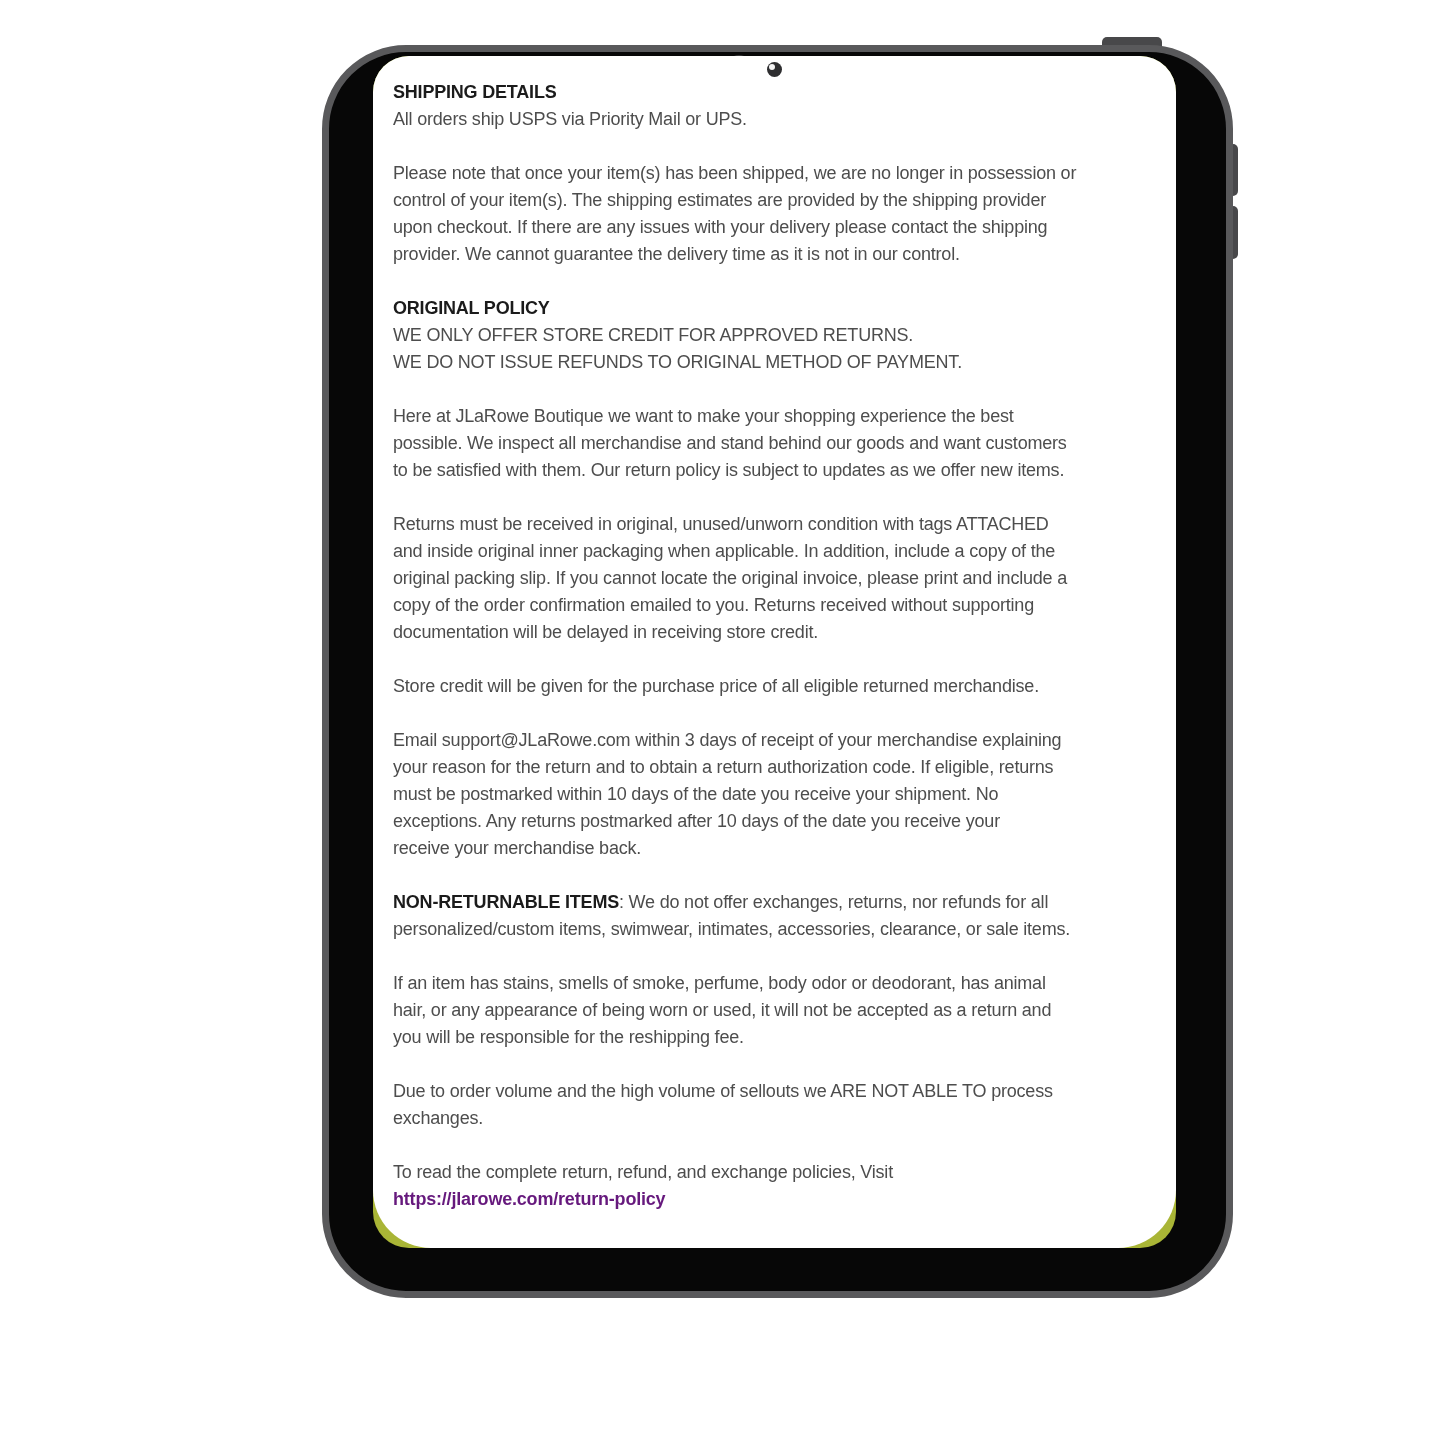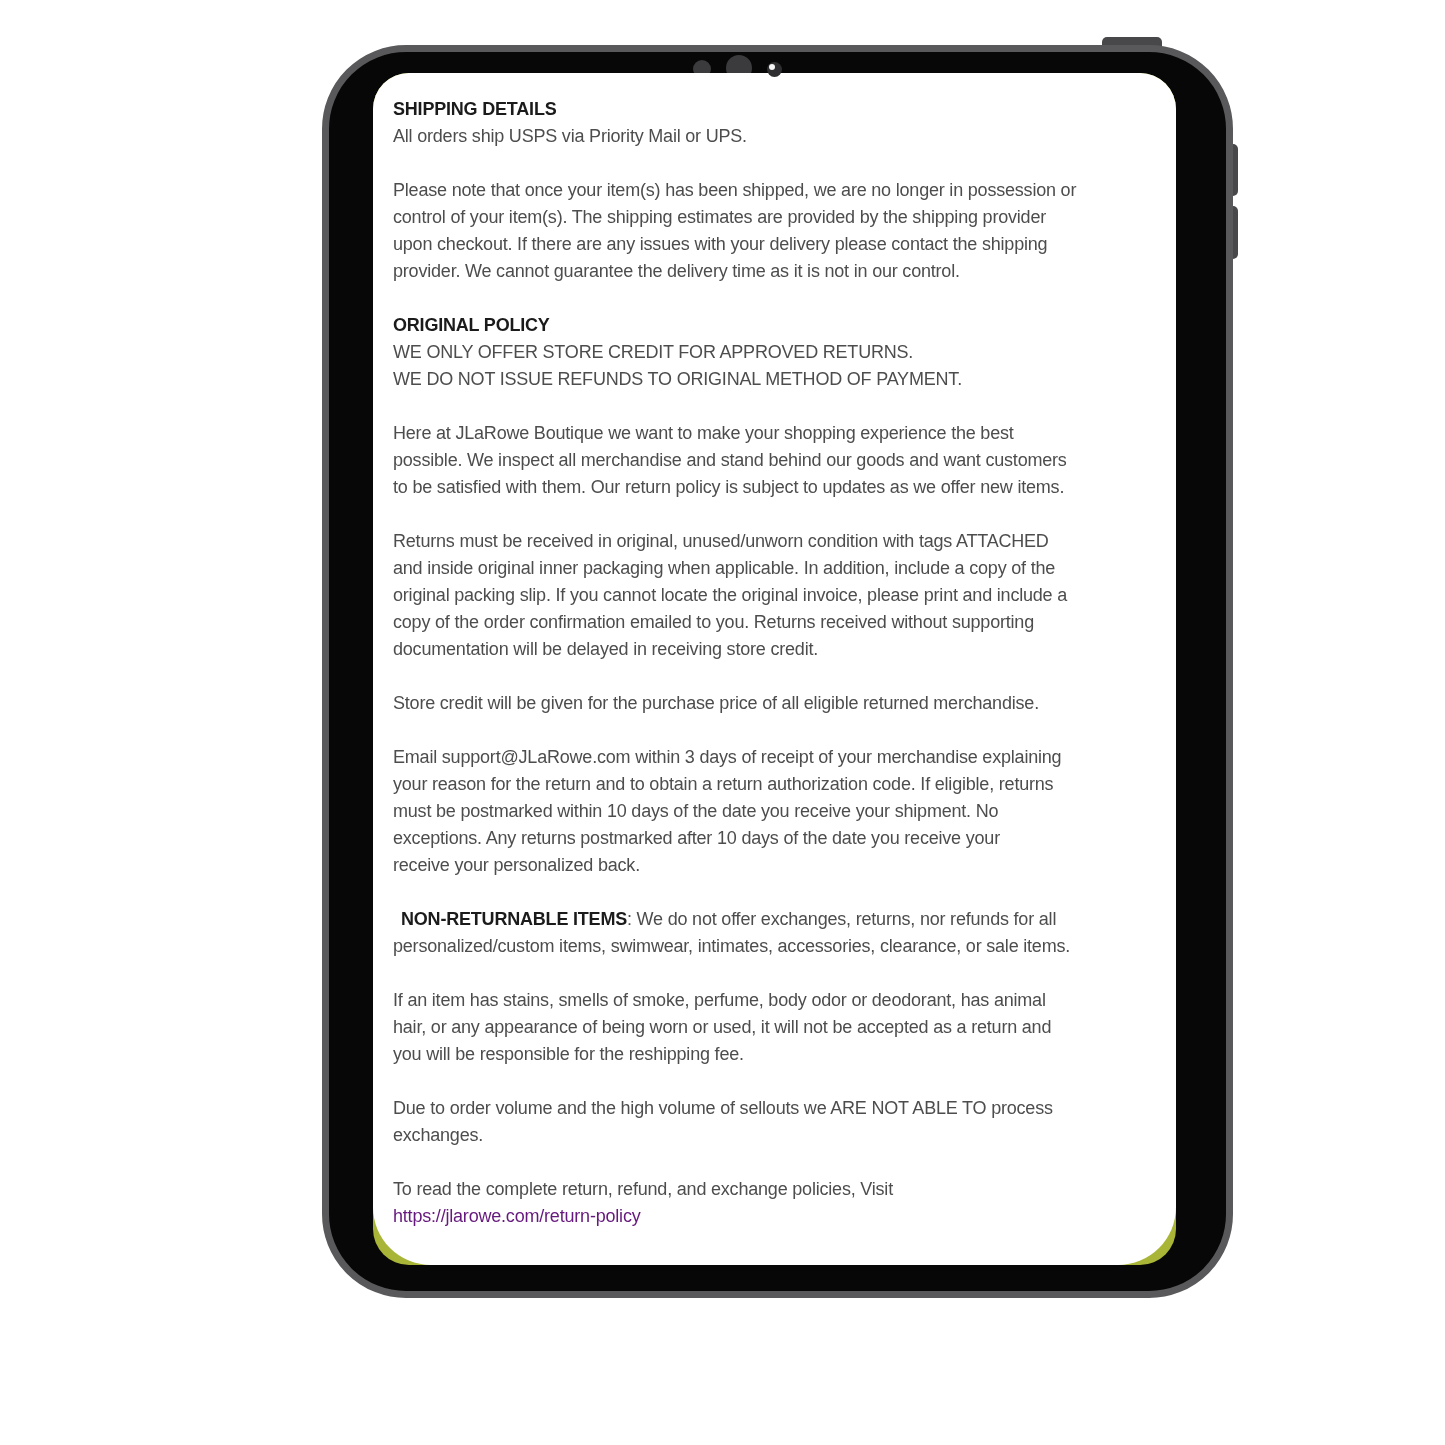--- a/index.html
+++ b/index.html
@@ -15,33 +15,33 @@
           box-sizing:border-box;border:7px solid #59595b;border-radius:84px;
           background:#070707;}
 
   
   .cam{position:absolute;border-radius:50%;background:#3b3b3d;}
   .cam-1{left:364px;top:8px;width:18px;height:18px;}
   .cam-2{left:397px;top:3px;width:26px;height:26px;}
   .cam-3{left:438px;top:10px;width:15px;height:15px;background:#2e2e30;z-index:3;}
   .cam-3 .glint{position:absolute;left:2px;top:2px;width:6px;height:6px;border-radius:50%;background:#f5f5f5;}
 
-  .screen{position:absolute;left:44px;top:21px;width:803px;height:1192px;
+  .screen{position:absolute;left:44px;top:4px;width:803px;height:1192px;
           border-radius:36px;overflow:hidden;background:#a9b536;z-index:2;}
   .page{position:absolute;inset:0;background:#ffffff;border-radius:0 0 58px 58px;
         box-sizing:border-box;padding:23px 20px;
         font-family:"Liberation Sans",sans-serif;font-size:18px;line-height:27px;
         letter-spacing:-0.2px;color:#4d4d4d;}
 
   .para{margin:0 0 27px 0;}
   .para:last-child{margin-bottom:12px;}
   .line{white-space:nowrap;}
   .heading{font-weight:bold;color:#1b1b1b;}
-  .bold{font-weight:bold;color:#1b1b1b;margin-left:8px;}
-  .link{font-weight:normal;color:#66197d;cursor:pointer;}
+  .bold{font-weight:bold;color:#1b1b1b;}
+  .link{font-weight:bold;color:#66197d;cursor:pointer;}
 </style>
 </head>
 <body>
 
 <div class="canvas">
 
   <div class="btn btn-power"></div>
   <div class="btn btn-vol-up"></div>
   <div class="btn btn-vol-down"></div>
 
@@ -91,21 +91,21 @@
 
         <div class="para">
             <div class="line">Store credit will be given for the purchase price of all eligible returned merchandise.</div>
           </div>
 
         <div class="para">
             <div class="line">Email support@JLaRowe.com within 3 days of receipt of your merchandise explaining</div>
             <div class="line">your reason for the return and to obtain a return authorization code. If eligible, returns</div>
             <div class="line">must be postmarked within 10 days of the date you receive your shipment. No</div>
             <div class="line">exceptions. Any returns postmarked after 10 days of the date you receive your</div>
-            <div class="line">receive your personalized back.</div>
+            <div class="line">receive your merchandise back.</div>
           </div>
 
         <div class="para">
           <div class="line">
             <span class="bold">NON-RETURNABLE ITEMS</span><span>: We do not offer exchanges, returns, nor refunds for all</span>
           </div>
           <div class="line">personalized/custom items, swimwear, intimates, accessories, clearance, or sale items.</div>
         </div>
 
         <div class="para">

